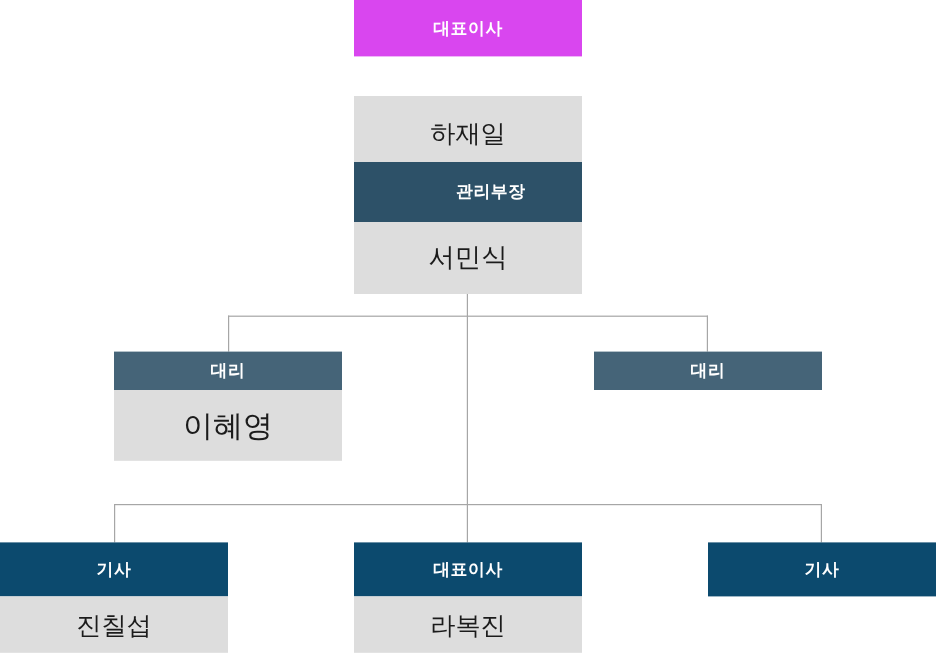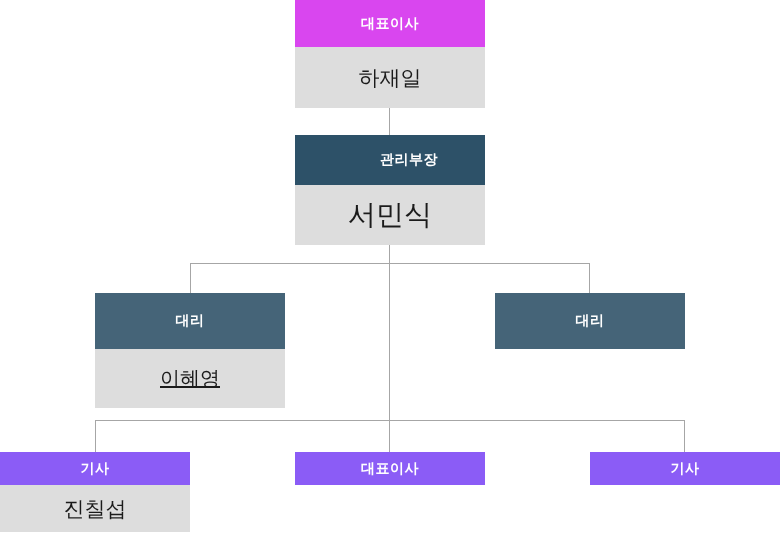--- a/index.html
+++ b/index.html
@@ -42,35 +42,35 @@
     display: flex;
     align-items: center;
     justify-content: center;
     color: #1b1b1b;
     text-align: center;
   }
 
   
   .lvl1 { width: 190px; }
   .lvl1 .node-title { height: 47px; background: #d946ef; font-size: 14px; }
-  .lvl1 .node-name  { height: 61px; font-size: 21px; }
+  .lvl1 .node-name  { height: 61px; font-size: 21px; margin-top: 33px; }
 
   
   .lvl2 { width: 190px; }
   .lvl2 .node-title { height: 50px; background: #2d5168; font-size: 14px; padding-left: 38px; }
-  .lvl2 .node-name  { height: 60px; font-size: 28px; }
+  .lvl2 .node-name  { height: 60px; font-size: 22px; }
 
   
   .lvl3 { width: 190px; }
-  .lvl3 .node-title { height: 56px; background: #456478; font-size: 14px; }
-  .lvl3 .node-name  { height: 59px; font-size: 20px; text-decoration: underline; }
+  .lvl3 .node-title { height: 32px; background: #456478; font-size: 14px; }
+  .lvl3 .node-name  { height: 59px; font-size: 25px; }
 
   
   .lvl4 { width: 190px; }
-  .lvl4 .node-title { height: 33px; background: #8b5cf6; font-size: 14px; }
+  .lvl4 .node-title { height: 45px; background: #0c4a6e; font-size: 14px; }
   .lvl4 .node-name  { height: 47px; font-size: 21px; }
 
   
   .conn-v {
     position: absolute;
     width: 1px;
     background: #a6a6a6;
     z-index: 1;
   }
   .conn-h {
@@ -117,19 +117,20 @@
     <div class="node-title">대리</div>
   </div>
 
   <div class="node lvl4" style="left:0px; top:452px;">
     <div class="node-title">기사</div>
     <div class="node-name">진칠섭</div>
   </div>
 
   <div class="node lvl4" style="left:295px; top:452px;">
     <div class="node-title">대표이사</div>
+    <div class="node-name">라복진</div>
   </div>
 
   <div class="node lvl4" style="left:590px; top:452px;">
     <div class="node-title">기사</div>
   </div>
 
 </div>
 
 </body></html>

